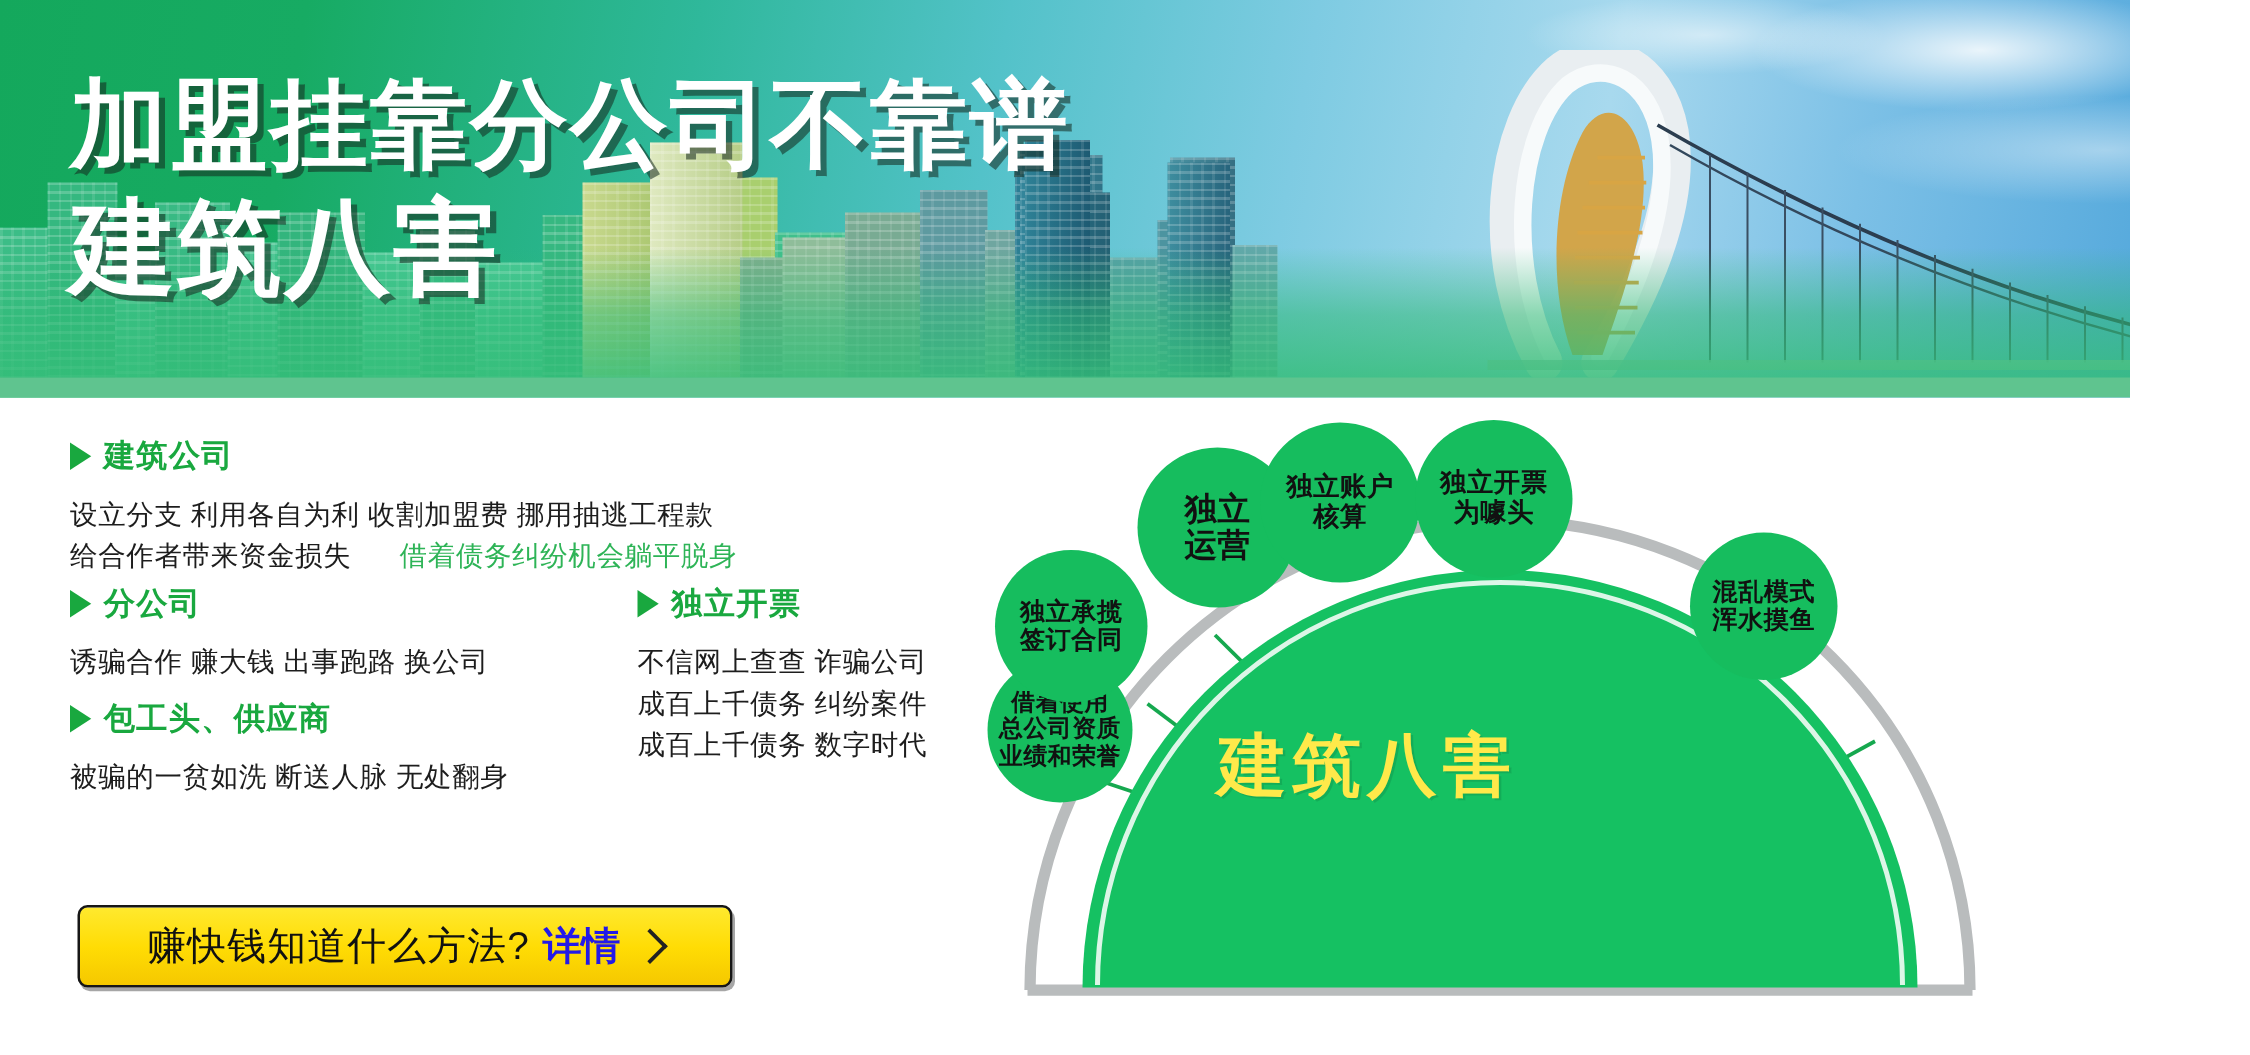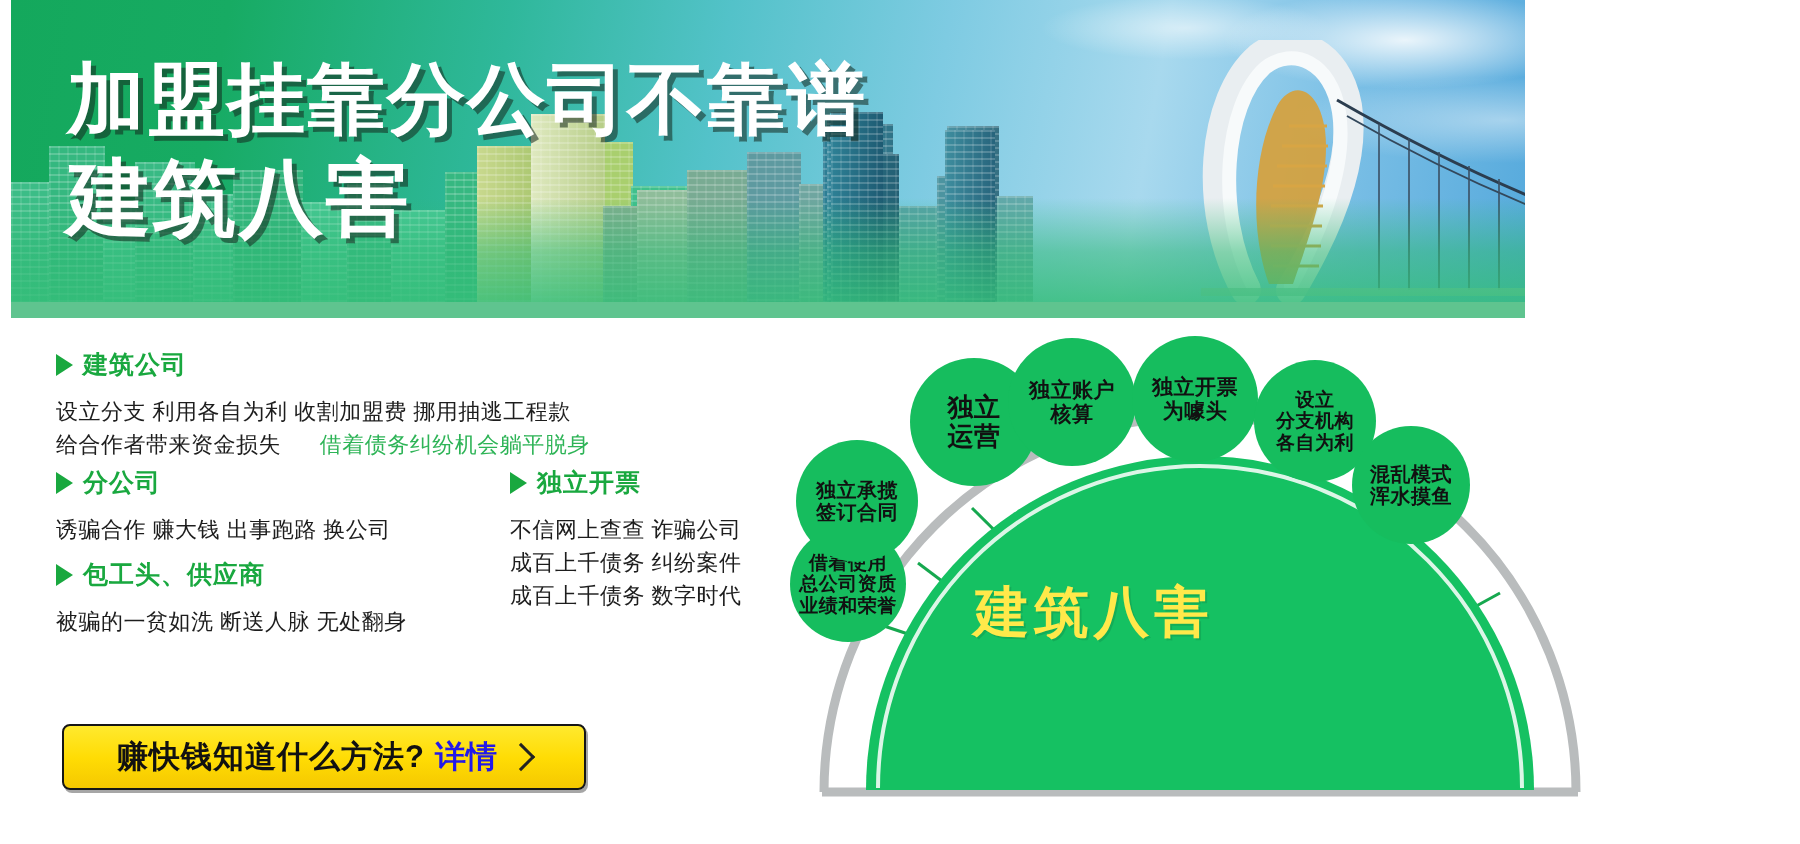--- a/index.html
+++ b/index.html
@@ -1,20 +1,20 @@
 <!DOCTYPE html>
 <html><head>
 <meta charset="utf-8">
 <style>
   html,body{margin:0;padding:0;background:#fff;}
   body{width:1800px;height:844px;position:relative;overflow:hidden;
        font-family:"Liberation Sans","DejaVu Sans",sans-serif;}
 
   
-  .banner{position:absolute;left:11px;top:0;width:1514px;height:318px;overflow:hidden;
+  .banner{position:absolute;left:0;top:0;width:1704px;height:318px;overflow:hidden;
           background:linear-gradient(100deg,#14a85c 0%,#17ab63 14%,#2fb89b 32%,#53c2c9 46%,
                      #7ecbe2 60%,#a8d9ee 74%,#7cc0e6 86%,#55a9dc 100%);}
   .sky-clouds{position:absolute;right:0;top:0;width:900px;height:210px;
               background:radial-gradient(ellipse 260px 70px at 780px 40px,rgba(255,255,255,.85),rgba(255,255,255,0) 70%),
                          radial-gradient(ellipse 200px 44px at 560px 28px,rgba(255,255,255,.55),rgba(255,255,255,0) 72%),
                          radial-gradient(ellipse 300px 60px at 880px 120px,rgba(255,255,255,.45),rgba(255,255,255,0) 72%);}
   .banner-bottom-fade{position:absolute;left:0;bottom:0;width:1800px;height:120px;
        background:linear-gradient(to bottom,rgba(40,180,110,0) 0%,rgba(46,186,116,.55) 45%,rgba(52,190,120,.92) 100%);}
   .banner-baseline{position:absolute;left:0;bottom:0;width:1800px;height:16px;background:#5fc48f;}
 
@@ -47,21 +47,21 @@
   #sec-construction{left:56px;top:30px;}
   #sec-branch{left:56px;top:148px;}
   #sec-contractor{left:56px;top:240px;}
   #sec-digital{left:510px;top:148px;}
 
   
   .cta{position:absolute;left:62px;top:406px;width:520px;height:62px;border-radius:8px;
        border:2px solid #161616;display:flex;align-items:center;justify-content:center;
        background:linear-gradient(to bottom,#ffe92e 0%,#ffdc04 52%,#f5c800 100%);
        box-shadow:2px 3px 0 rgba(0,0,0,.35);cursor:pointer;}
-  .cta-main{font-size:31px;font-weight:bold;color:#111;letter-spacing:1px;}
+  .cta-main{font-size:31px;font-weight:normal;color:#111;letter-spacing:1px;}
   .cta-link{font-size:31px;font-weight:bold;color:#2319e8;margin-left:10px;}
   .cta-chev{margin-left:14px;width:17px;height:17px;border-right:3px solid #222;
             border-top:3px solid #222;transform:rotate(45deg);}
 
   
   .diagram{position:absolute;left:800px;top:318px;width:1000px;height:526px;}
   .diagram svg{position:absolute;left:0;top:0;}
   .bub{position:absolute;border-radius:50%;background:#16bd5e;display:flex;
        align-items:center;justify-content:center;text-align:center;color:#111;
        font-weight:bold;line-height:1.12;letter-spacing:.5px;}
@@ -322,27 +322,20 @@
     </div>
   </div>
 
   <div class="bub" id="b5" style="left:332px;top:18px;width:126px;height:126px;font-size:21px;">
     <div>
       <div>独立开票</div>
       <div>为噱头</div>
     </div>
   </div>
 
-  <div class="bub" id="b6" style="left:454px;top:42px;width:122px;height:122px;font-size:19px;">
-    <div>
-      <div>设立</div>
-      <div>分支机构</div>
-      <div>各自为利</div>
-    </div>
-  </div>
 
   <div class="bub" id="b7" style="left:552px;top:108px;width:118px;height:118px;font-size:20px;">
     <div>
       <div>混乱模式</div>
       <div>浑水摸鱼</div>
     </div>
   </div>
 
 </div>
 

